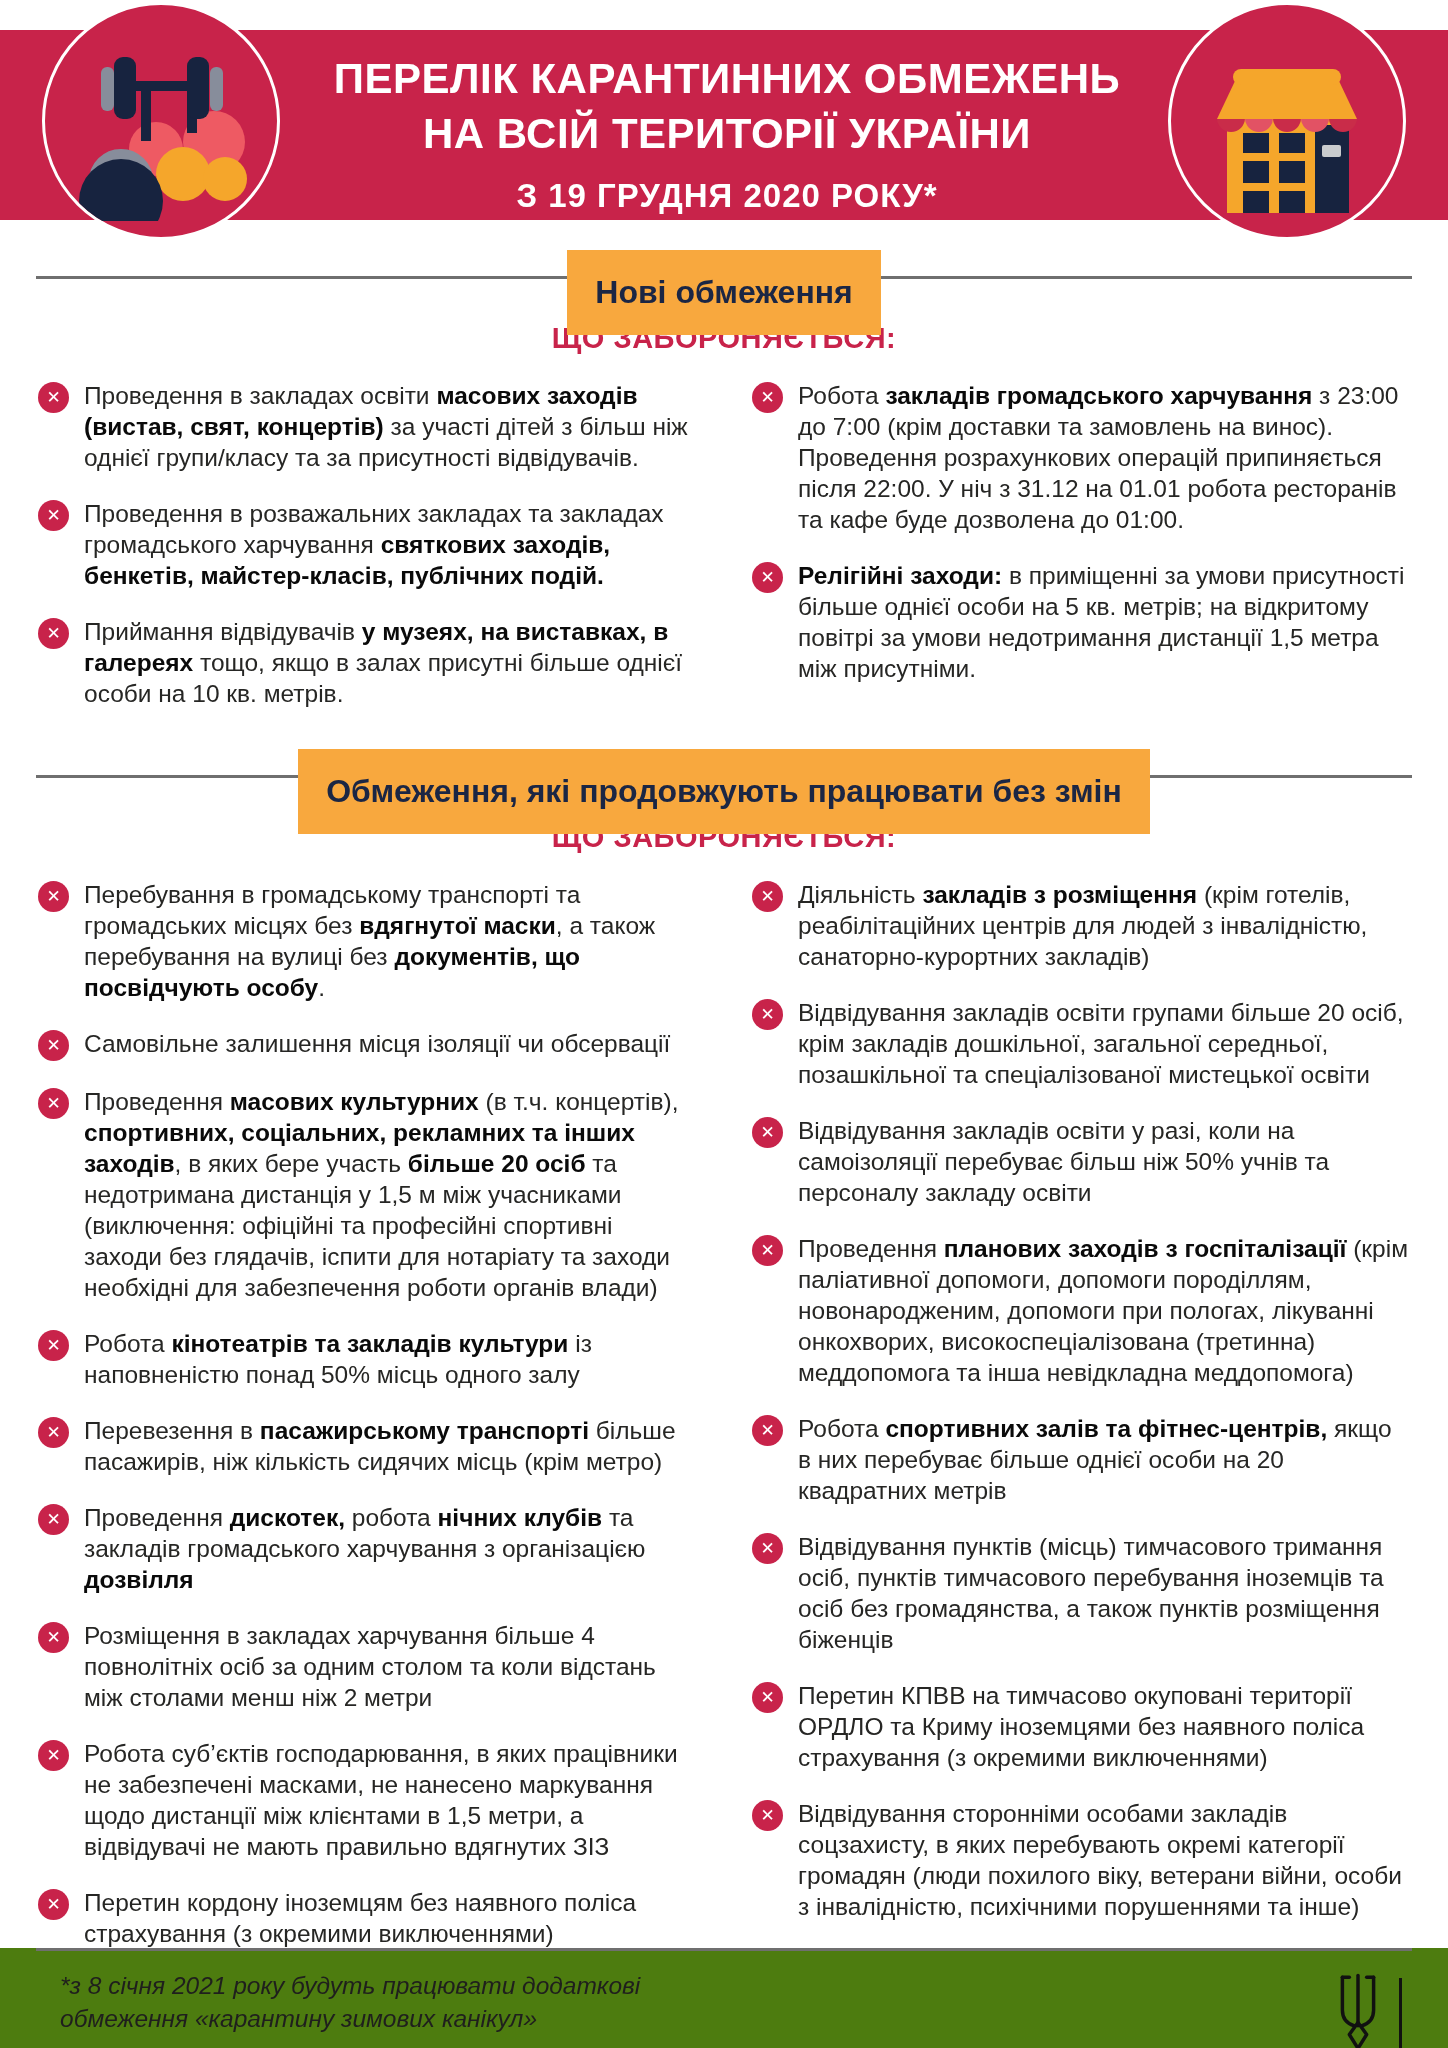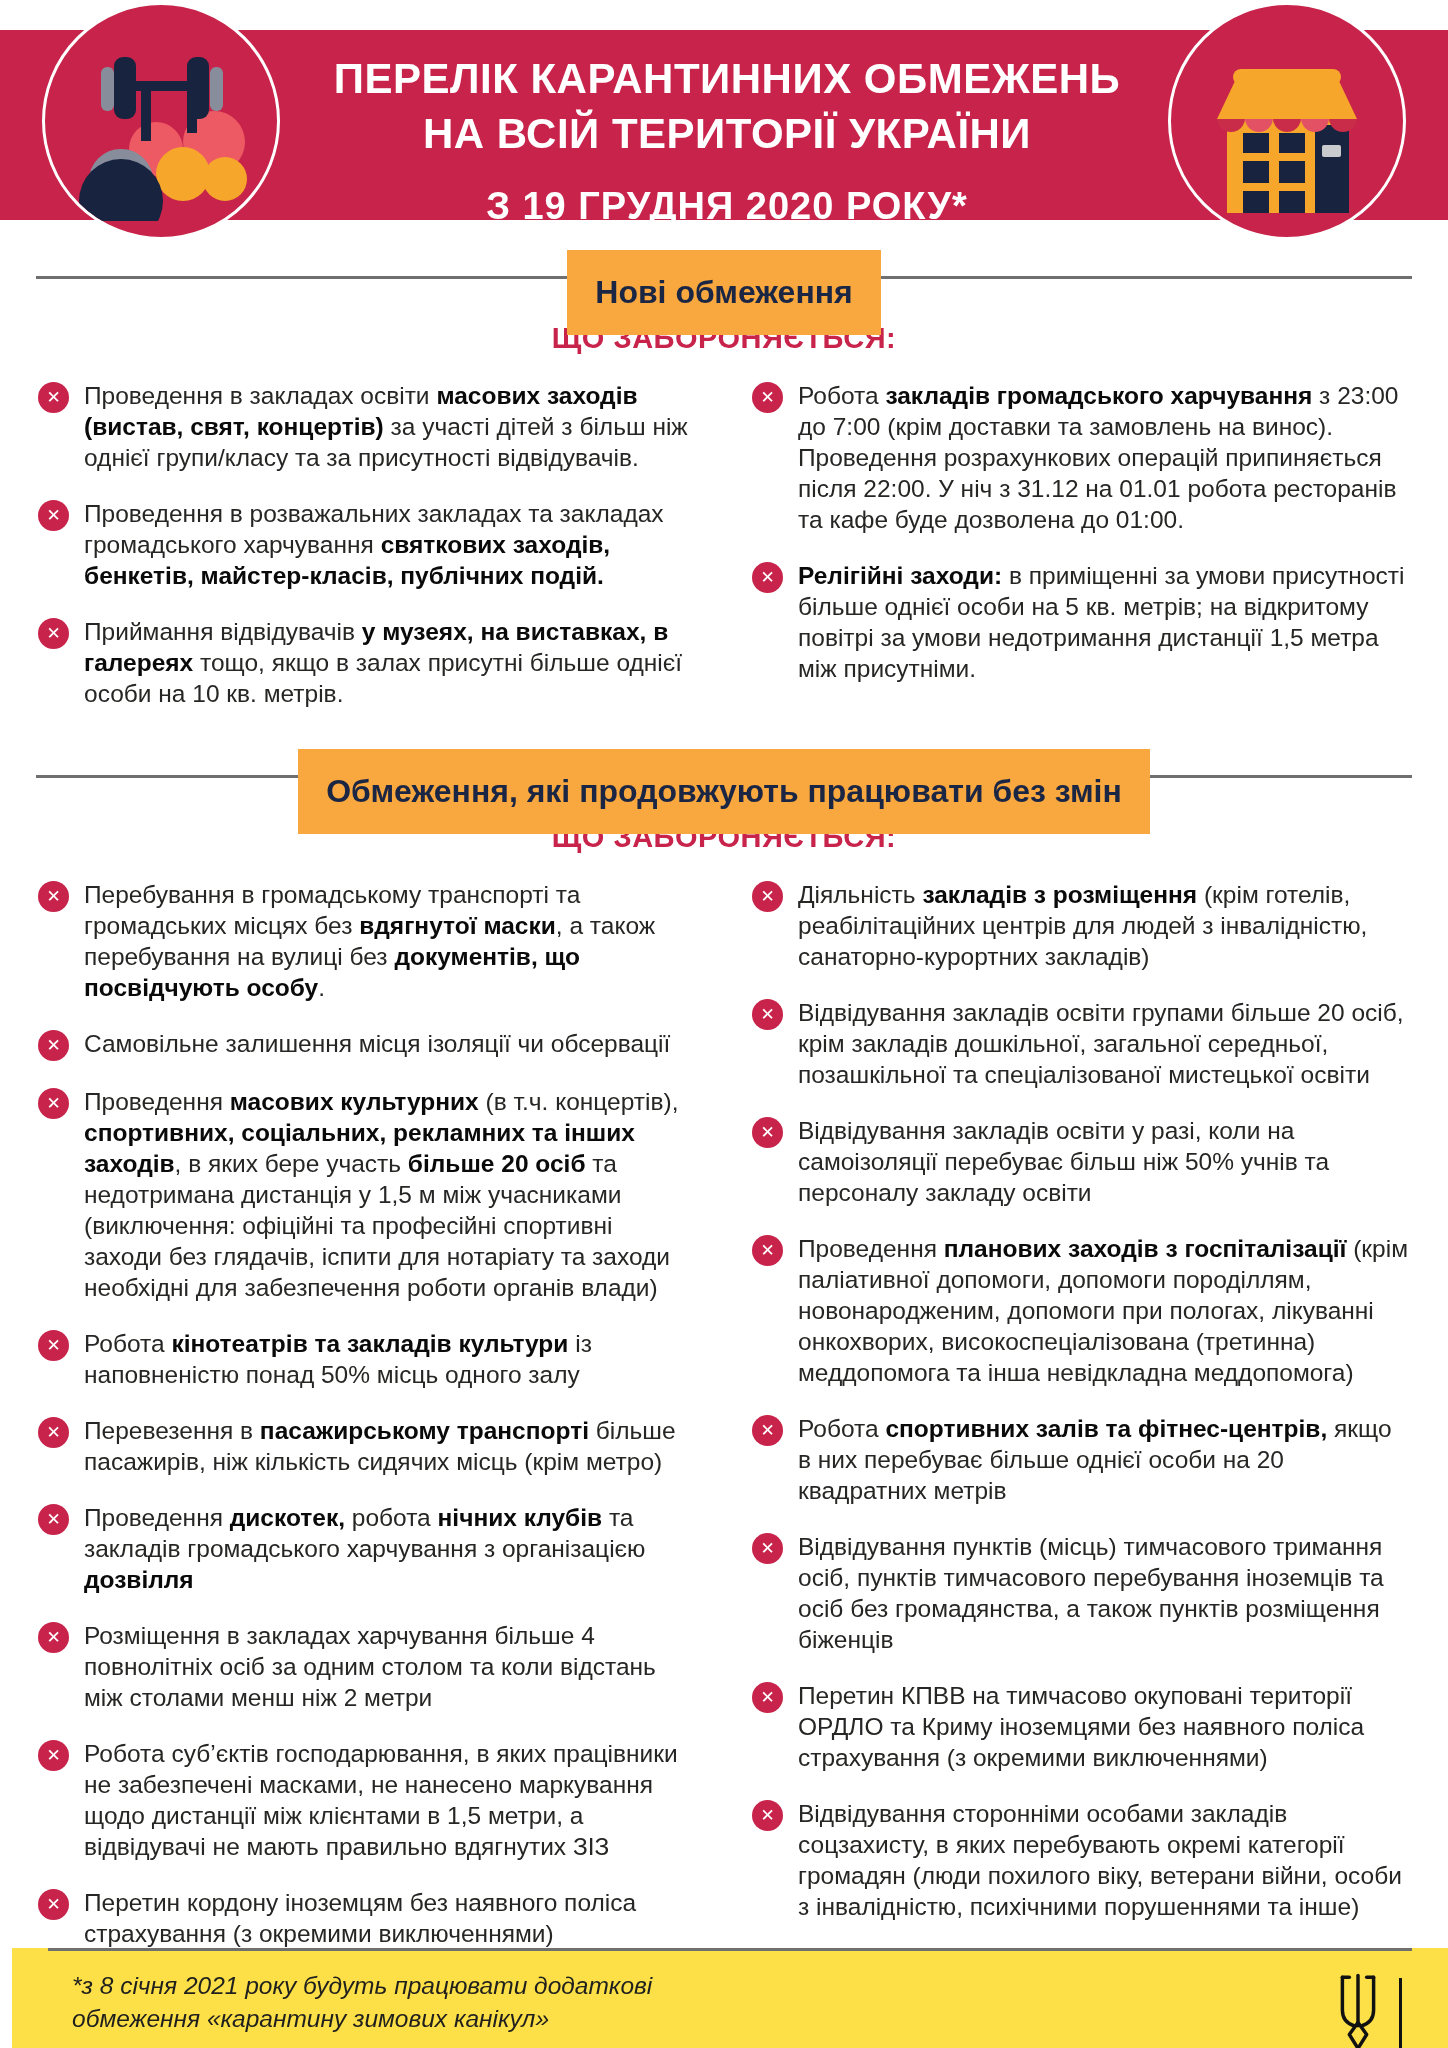--- a/index.html
+++ b/index.html
@@ -15,21 +15,21 @@
   .band{position:absolute;top:30px;left:0;right:0;height:190px;background:#C8234A;}
   .h-circle{
     position:absolute;top:2px;width:238px;height:238px;border-radius:50%;
     background:#C8234A;border:3px solid #ffffff;box-sizing:border-box;overflow:hidden;
   }
   .h-circle.left{left:42px;}
   .h-circle.right{right:42px;}
   .h-circle svg{position:absolute;left:50%;top:50%;transform:translate(-50%,-50%);}
   .title-wrap{position:absolute;left:6px;right:0;top:52px;text-align:center;color:#ffffff;}
   .title-line{font-size:42px;font-weight:700;line-height:1.3;letter-spacing:.5px;}
-  .date-line{font-size:38px;font-weight:600;margin-top:24px;letter-spacing:1px;}
+  .date-line{font-size:33px;font-weight:600;margin-top:16px;letter-spacing:1px;}
 
   
   .section-head{position:relative;text-align:center;height:56px;margin-top:8px;}
   .section-head .rule{position:absolute;left:36px;right:36px;top:26px;border-top:3px solid #6F6F6F;}
   .section-label{
     position:relative;display:inline-block;background:#F8A83E;color:#1B2644;
     font-size:32px;font-weight:700;padding:24px 28px;line-height:1.15;
   }
   .subtitle{
     text-align:center;color:#C8234A;font-weight:700;font-size:29px;
@@ -42,21 +42,21 @@
   li.item{display:flex;gap:15px;margin-top:25px;align-items:flex-start;}
   .x-bullet{
     flex:0 0 auto;width:31px;height:31px;border-radius:50%;background:#C8234A;
     color:#ffffff;font-weight:700;font-size:17px;line-height:31px;text-align:center;margin-top:2px;
     font-family:"DejaVu Sans", sans-serif;
   }
   li.item p{margin:0;font-size:24.5px;line-height:31px;color:#262624;}
   li.item p .b{font-weight:700;color:#0a0a0a;}
 
   
-  .footer{position:absolute;left:12px;right:0;top:1948px;height:100px;background:#fde047;}
+  .footer{position:absolute;left:0;right:0;top:1948px;height:100px;background:#4d7c0f;}
   .footer .rule{border-top:3px solid #6F6F6F;margin:0 36px;}
   .footer-inner{display:flex;justify-content:space-between;align-items:flex-start;padding:18px 46px 0 60px;}
   .footnote{font-style:italic;font-size:24.5px;line-height:1.35;max-width:600px;color:#1f1f1d;}
   .gov-logo{display:flex;align-items:center;gap:15px;margin-top:2px;}
   .logo-sep{width:3px;height:72px;background:#111111;}
   .logo-text .l1{font-size:24px;color:#111111;line-height:1.2;}
   .logo-text .l2{font-size:27px;font-weight:700;color:#111111;line-height:1.2;}
 </style>
 </head>
 <body>

